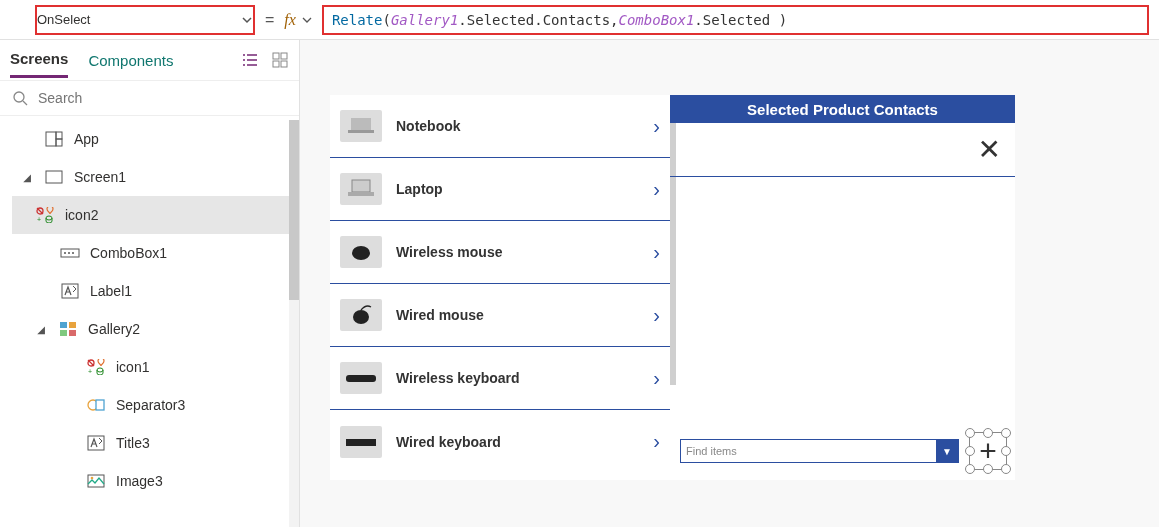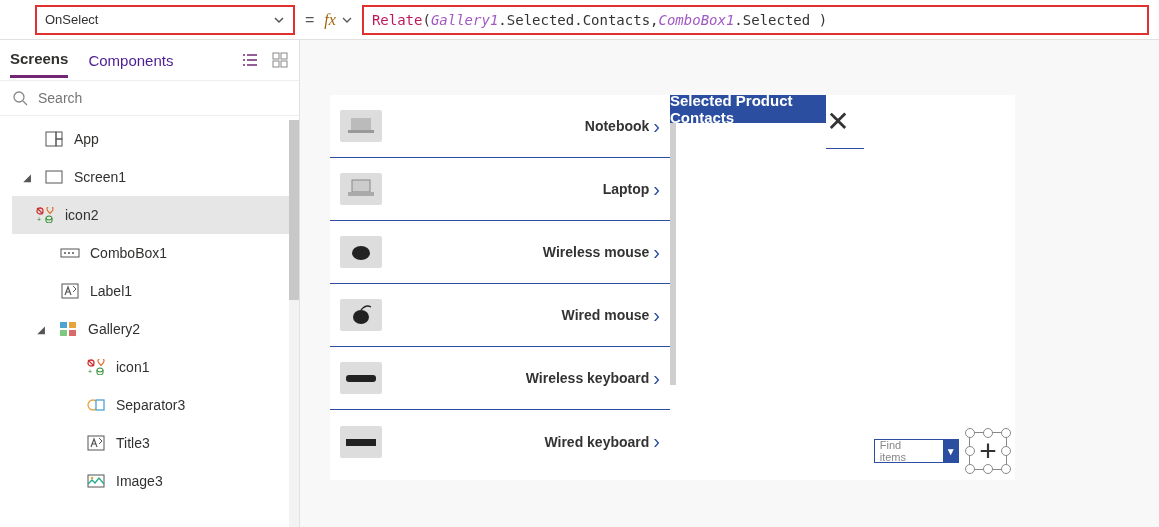--- a/index.html
+++ b/index.html
@@ -1,36 +1,36 @@
 <!DOCTYPE html>
 <html><head>
 <meta charset="utf-8">
 <style>
   * { box-sizing: border-box; margin: 0; padding: 0; }
   body { font-family: "Segoe UI", Arial, sans-serif; font-size: 13px; color: #323130; background: #fff; width: 1159px; height: 527px; overflow: hidden; }
 
   
   .formula-bar { display: flex; align-items: center; height: 40px; border-bottom: 1px solid #e1e1e1; padding: 4px 10px; gap: 10px; }
-  .property-selector { display:flex; align-items:center; border: 2px solid #e03030; width: 260px; height: 30px; padding: 0 8px; justify-content: space-between; margin-left: 25px;}
+  .property-selector { display:flex; align-items:center; border: 2px solid #e03030; width: 220px; height: 30px; padding: 0 0; justify-content: space-between; margin-left: 25px;}
   .eq { font-size: 16px; color:#555; }
   .fx-wrap { display:flex; align-items:center; gap:6px; }
   .fx-label { font-style: italic; font-family: "Times New Roman", serif; font-size:16px; color:#a16207; }
   .fx-chevron { font-size:10px; color:#555; }
   .formula-input { flex:1; border:2px solid #e03030; height:30px; display:flex; align-items:center; padding:0 8px; font-family: Consolas, monospace; font-size:14px; }
-  .tok-fn { color:#be185d; }
+  .tok-fn { color:#0369a1; }
   .tok-id { color:#a259c4; font-style:italic; }
   .tok-plain { color:#333; }
 
   
   .main { display:flex; height: calc(527px - 40px); }
   .left-panel { width: 300px; border-right:1px solid #e1e1e1; display:flex; flex-direction:column; position:relative; }
   .tabs { display:flex; align-items:center; height:40px; padding:0 10px; gap:20px; }
   .tab { font-size:15px; font-weight:600; padding:8px 0; cursor:pointer; }
   .tab.active { border-bottom:3px solid #742774; }
-  .tab.inactive { color:#4c1d95; font-weight:400; }
+  .tab.inactive { color:#0f766e; font-weight:400; }
   .tab-icons { margin-left:auto; display:flex; gap:12px; color:#666; }
   .tab-ico { width:18px; height:18px; display:flex; align-items:center; justify-content:center; }
 
   .search-row { display:flex; align-items:center; height:36px; border-top:1px solid #eee; border-bottom:1px solid #eee; padding:4px 12px; gap:10px; color:#888; }
   .search-row input { border:none; outline:none; flex:1; font-size:14px; }
 
   .tree { flex:1; overflow-y:auto; padding-top:4px; }
   .tree-scroll-track { position:absolute; right:0; top:80px; bottom:0; width:10px; background:#f3f3f3; }
   .tree-scroll-thumb { position:absolute; right:0; top:80px; width:10px; height:180px; background:#c8c8c8; }
 
@@ -40,27 +40,27 @@
   .indent1 { padding-left: 22px; }
   .indent2 { padding-left: 48px; }
   .indent3 { padding-left: 74px; }
   .tree-ico { width:20px; height:18px; display:flex; align-items:center; justify-content:center; }
   .tree-label { font-size:14px; }
 
   
   .canvas { flex:1; background:#f8f8f8; position:relative; padding: 55px 30px; }
   .app-frame { display:flex; width: 685px; height: 385px; background:#fff; margin-left:0; }
   .gallery-col { width:340px; border-right:0; position:relative; }
-  .g-item { display:flex; align-items:center; height:63px; border-bottom:1px solid #2b4ea0; padding:0 10px; gap:4px;text-align:right; }
+  .g-item { display:flex; align-items:center; height:63px; border-bottom:1px solid #2b4ea0; padding:0 10px; gap:14px; }
   .g-img { width:42px; height:32px; background:#ddd; border-radius:2px; display:flex; align-items:center; justify-content:center; }
   .g-title { flex:1; font-weight:600; font-size:14px; color:#333; }
   .g-chevron { font-size:20px; color:#2b4ea0; }
   .gallery-scroll { position:absolute; right:-6px; top:0; width:6px; height:290px; background:#cfcfcf; }
 
-  .right-col { flex:1; display:flex; flex-direction:row; position:relative; }
+  .right-col { flex:1; display:flex; flex-direction:column; position:relative; }
   .header-bar { background:#2b4ea0; color:#fff; height:28px; display:flex; align-items:center; justify-content:center; font-size:15px; font-weight:600; }
   .x-row { height:54px; display:flex; align-items:center; justify-content:flex-end; padding-right:14px; border-bottom:1px solid #2b4ea0; }
   .x-icon { font-size:28px; color:#333; line-height:1; }
   .combo-row { margin-top:auto; display:flex; align-items:center; gap:8px; padding:8px 6px 8px 10px; }
   .combo { flex:1; border:1px solid #2b4ea0; height:24px; display:flex; align-items:center; justify-content:space-between; font-size:11px; color:#888;gap:30px; }
   .combo-text { padding-left:5px; }
   .combo-btn { width:22px; height:100%; background:#2b4ea0; color:#fff; display:flex; align-items:center; justify-content:center; font-size:10px; }
   .plus-wrap { position:relative; width:42px; height:42px; display:flex; align-items:center; justify-content:center; }
   .plus-sign { font-size:30px; color:#333; font-weight:300; line-height:1; }
   .handle { position:absolute; width:10px; height:10px; border:1px solid #888; background:#fff; border-radius:50%; }

